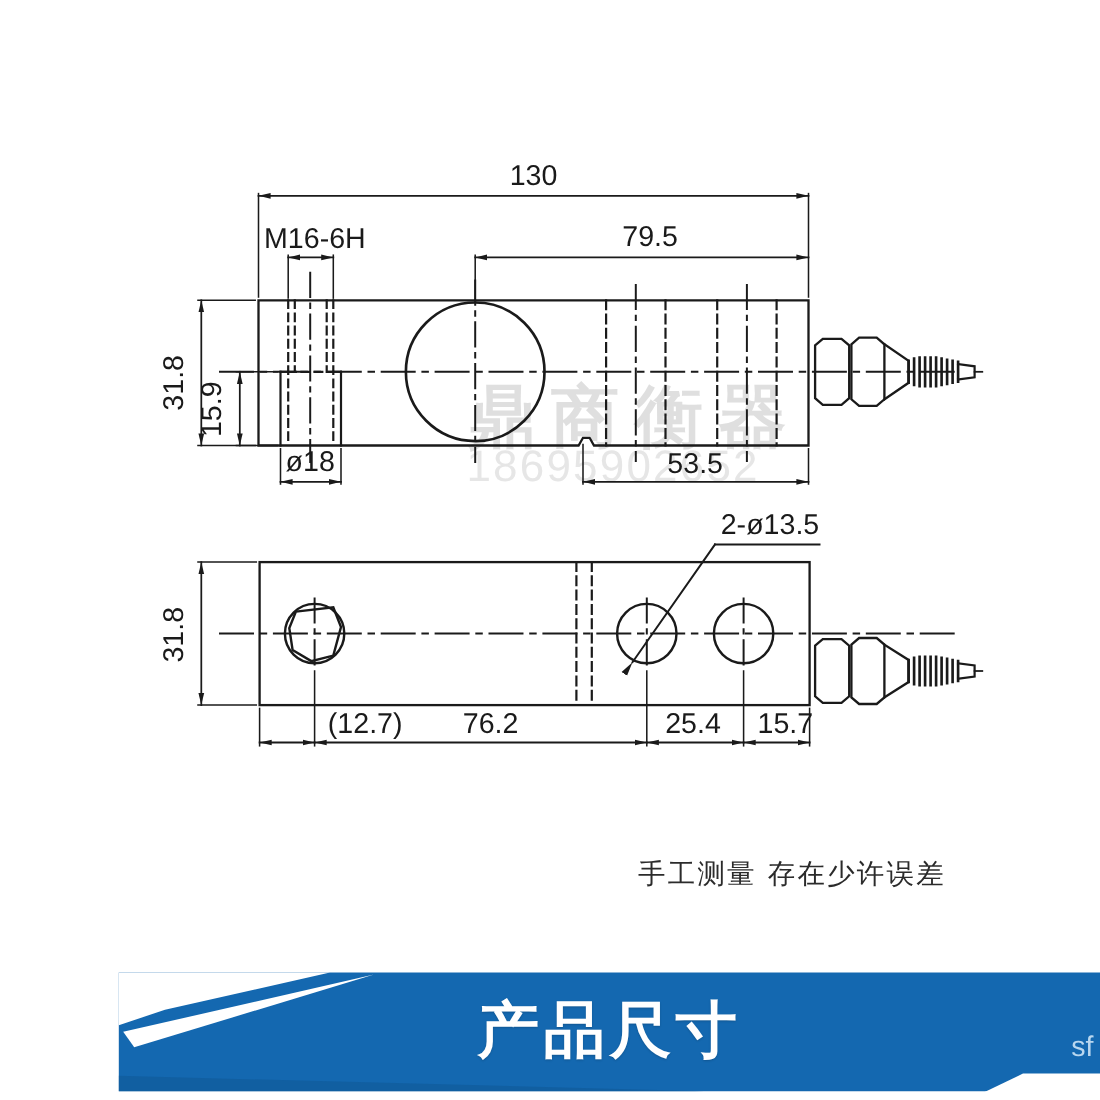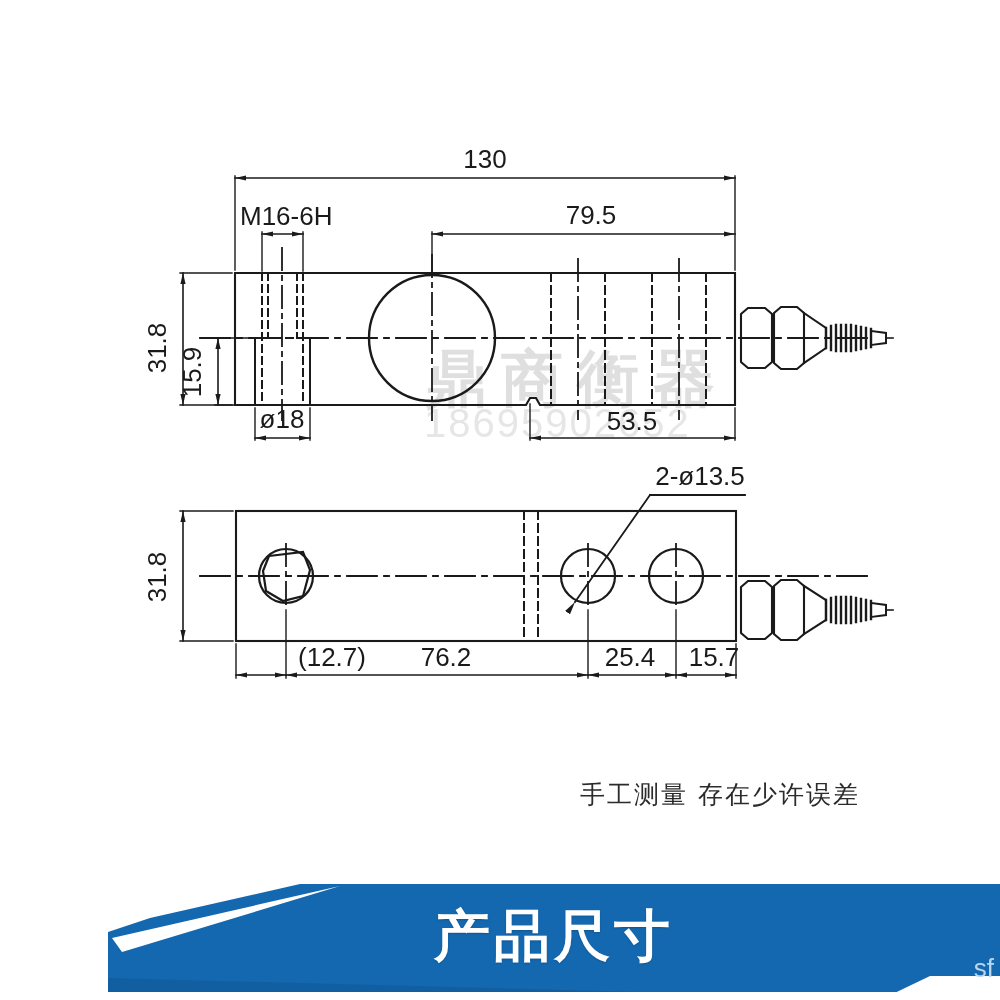--- a/index.html
+++ b/index.html
@@ -61,21 +61,21 @@
     font-weight: bold;
     letter-spacing: 4px;
     font-family: "DejaVu Sans", sans-serif;
     text-shadow: 0 1px 2px rgba(0,0,0,0.18);
     padding-bottom: 2px;
     box-sizing: border-box;
   }
   .corner-mark {
     position: absolute;
     right: 6px;
-    bottom: 8px;
+    bottom: 25px;
     font-size: 26px;
     color: #b9d7ef;
     font-family: "Liberation Sans", sans-serif;
   }
 </style>
 </head>
 <body>
 
 <div id="page">
 

